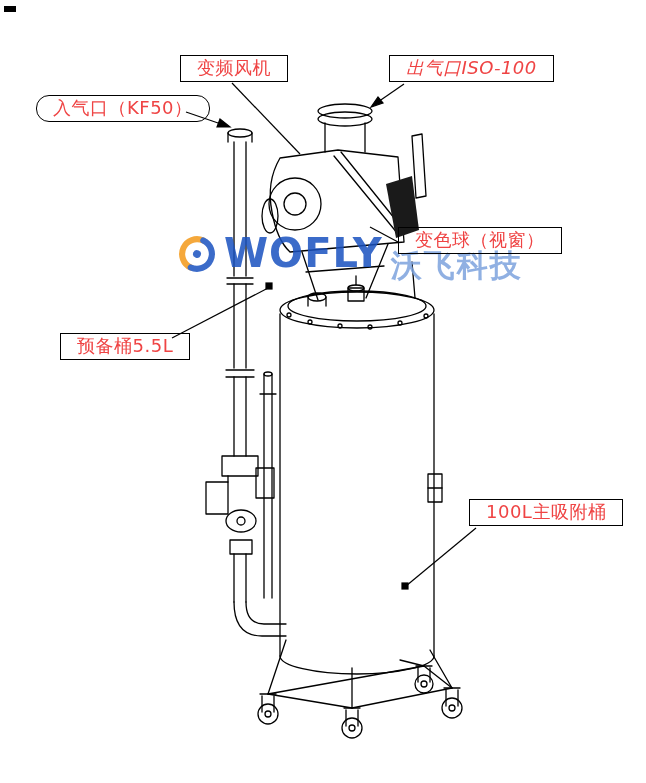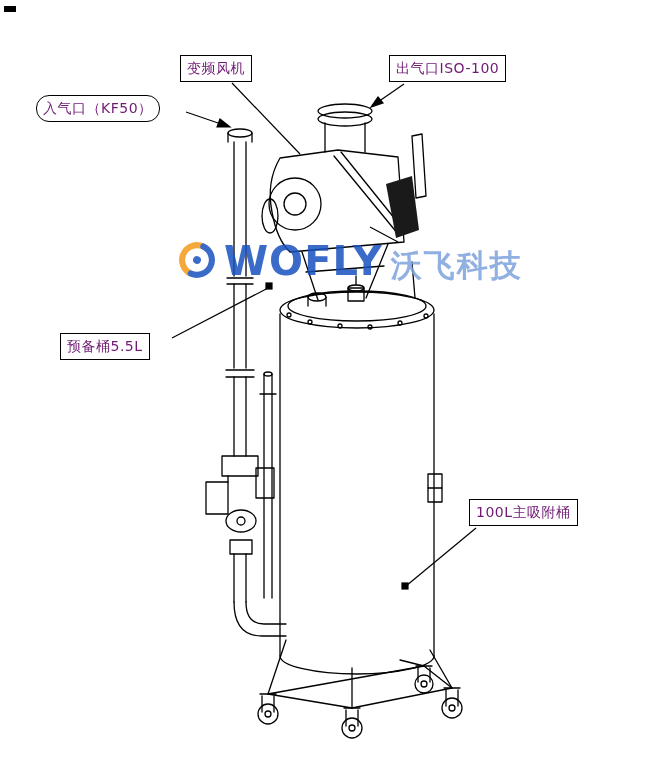--- a/index.html
+++ b/index.html
@@ -1,30 +1,30 @@
 <!DOCTYPE html>
 <html><head>
 <meta charset="utf-8">
 <style>
   * { margin:0; padding:0; box-sizing:border-box; }
   html,body { width:646px; height:783px; background:#ffffff;
               font-family:"DejaVu Sans","Liberation Sans",sans-serif; }
   #stage { position:relative; width:646px; height:783px; overflow:hidden; background:#fff; }
   #drawing { position:absolute; left:0; top:0; z-index:1; }
-  .label { position:absolute; z-index:3; border:1.5px solid #000; padding:1px 6px 2px;
-           font-size:14px; line-height:22px; color:#701a75; white-space:nowrap;
+  .label { position:absolute; z-index:3; border:1.5px solid #000; padding:1px 16px 2px;
+           font-size:18px; line-height:22px; color:#ef4444; white-space:nowrap;
            letter-spacing:0.5px; background:transparent; }
   #label-fan     { left:180px; top:55px;  }
-  #label-outlet  { left:389px; top:55px;  }
+  #label-outlet  { left:389px; top:55px;font-style:italic;  }
   #label-inlet   { left:36px;  top:95px;border-radius:13px;  }
   #label-sight   { left:398px; top:227px; }
   #label-reserve { left:60px;  top:333px;text-align:right; }
   #label-main    { left:469px; top:499px; }
   #watermark { position:absolute; left:176px; top:233px; z-index:2; display:flex;
-               align-items:flex-end; gap:6px; opacity:0.85; pointer-events:none; }
+               align-items:flex-start; gap:6px; opacity:0.85; pointer-events:none; }
   #watermark .en { font-size:40px; font-weight:bold; color:#1a52c0; letter-spacing:1px; line-height:1; }
   #watermark .cn { font-size:31px; font-weight:bold; color:#7da3de; letter-spacing:2px; line-height:1; margin-left:2px;margin-top:17px; }
 </style>
 </head>
 <body>
 
 <div id="stage">
 
   <svg id="drawing" width="646" height="783" viewBox="0 0 646 783">
     <g stroke="#000" fill="none" stroke-width="1.3" stroke-linejoin="round" stroke-linecap="round">
@@ -173,16 +173,17 @@
         <circle cx="24" cy="24" r="4.5" fill="#1a52c0" stroke="none"></circle>
       </g>
     </svg>
     <span class="en">WOFLY</span>
     <span class="cn">沃飞科技</span>
   </div>
 
   <div class="label" id="label-fan">变频风机</div>
   <div class="label" id="label-outlet">出气口ISO-100</div>
   <div class="label" id="label-inlet">入气口（KF50）</div>
+  <div class="label" id="label-sight">变色球（视窗）</div>
   <div class="label" id="label-reserve">预备桶5.5L</div>
   <div class="label" id="label-main">100L主吸附桶</div>
 
 </div>
 
 </body></html>

